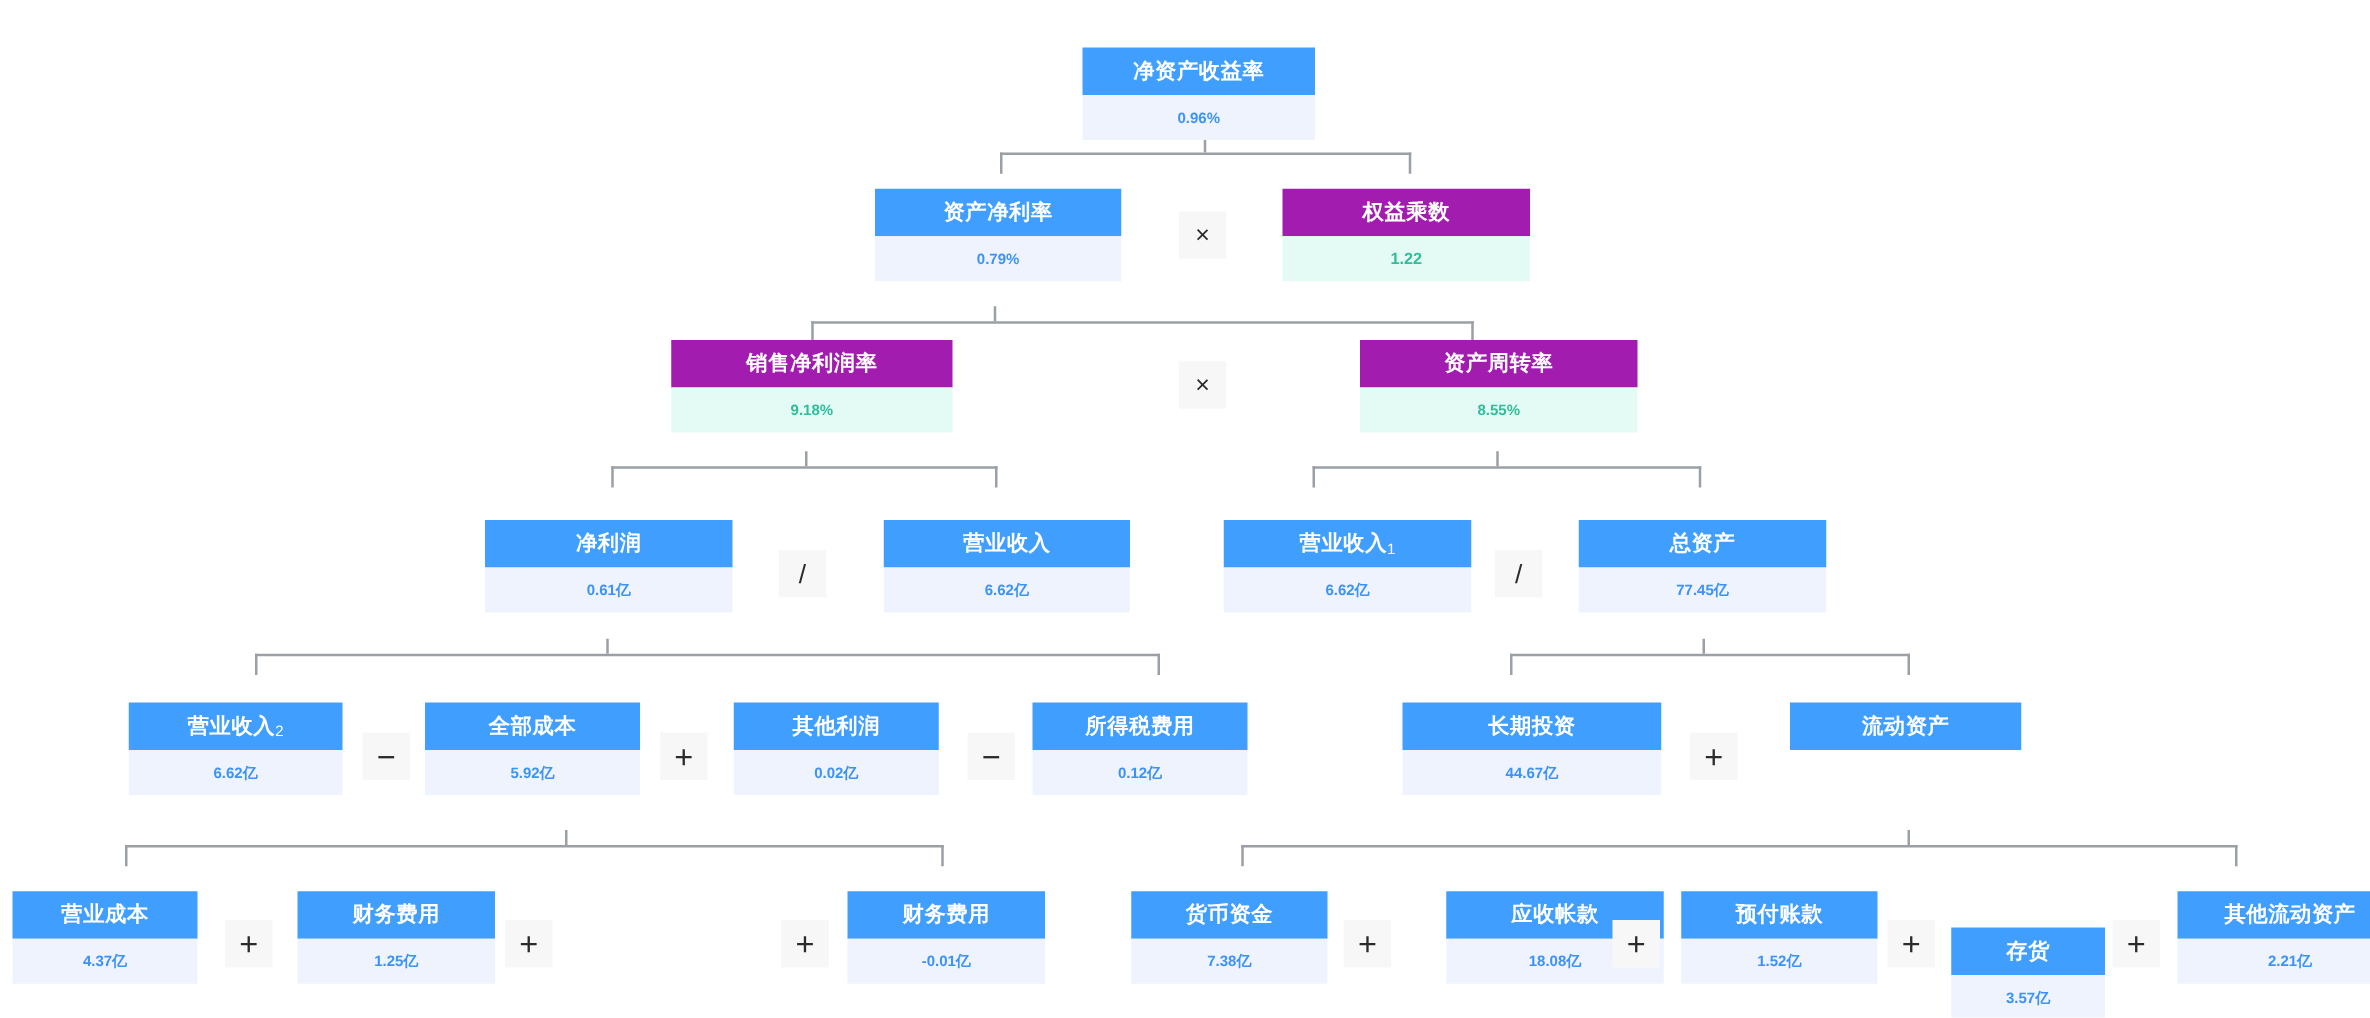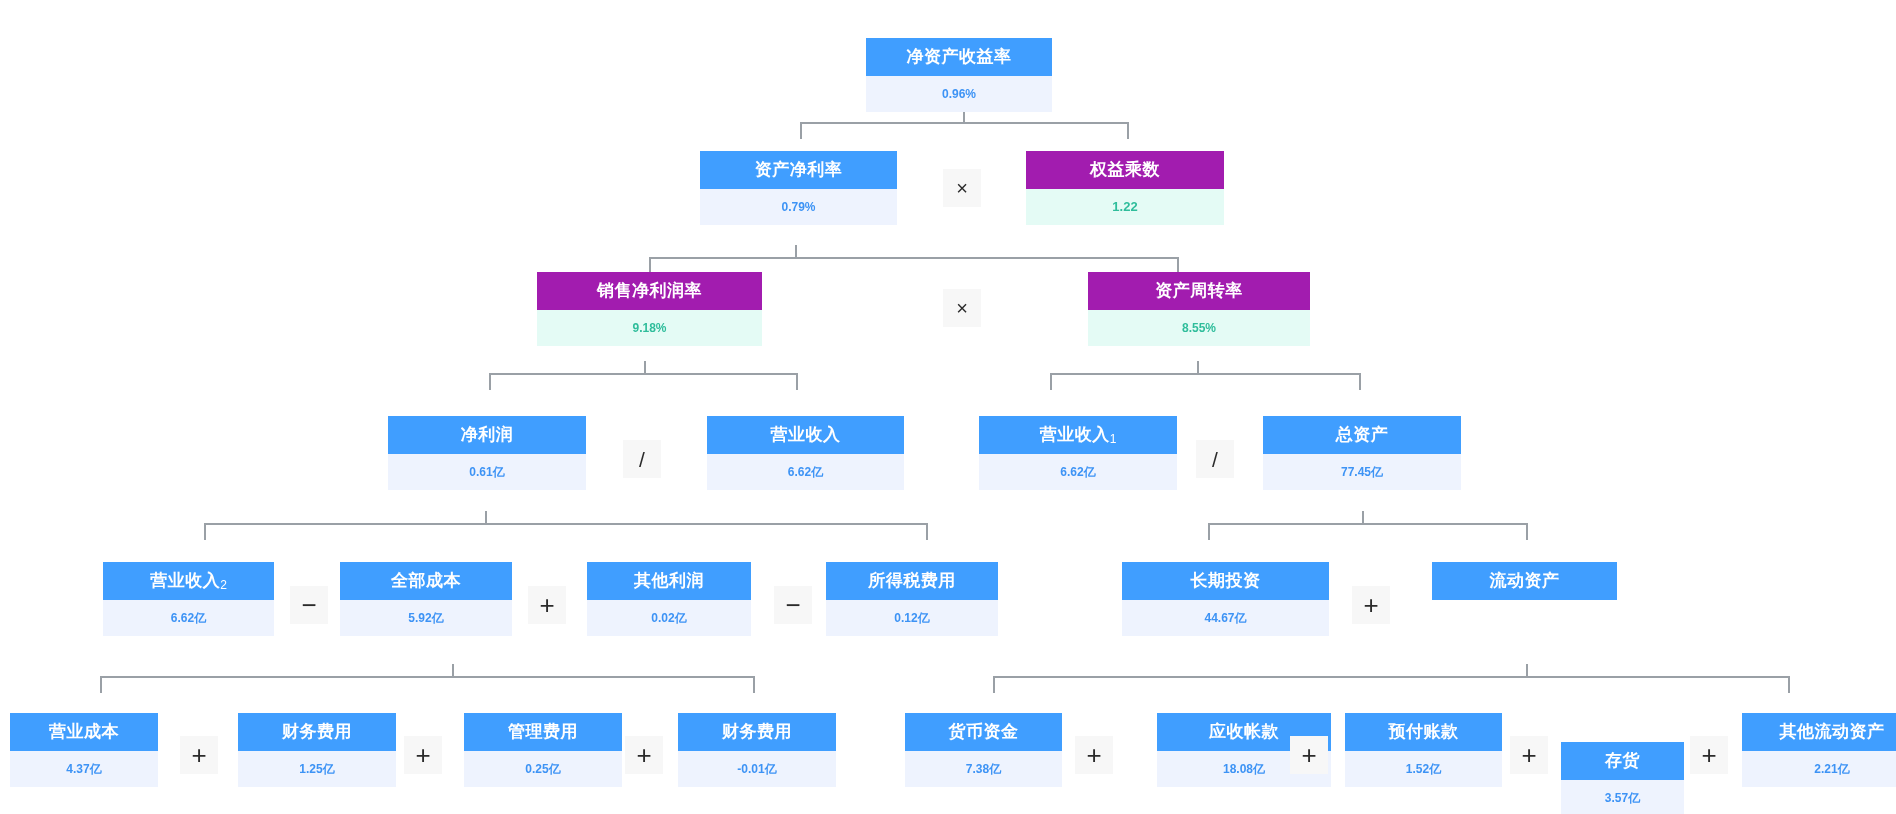--- a/index.html
+++ b/index.html
@@ -263,24 +263,20 @@
 
   <div class="op plus" style="left:180px; top:736px;">+</div>
 
   <div class="node blue" style="left:238px; top:713px; width:158px;">
     <div class="head">财务费用</div>
     <div class="val">1.25亿</div>
   </div>
 
   <div class="op plus" style="left:404px; top:736px;">+</div>
 
-  <div class="node blue" style="left:464px; top:713px; width:158px;">
-    <div class="head">管理费用</div>
-    <div class="val">0.25亿</div>
-  </div>
 
   <div class="op plus" style="left:625px; top:736px;">+</div>
 
   <div class="node blue" style="left:678px; top:713px; width:158px;">
     <div class="head">财务费用</div>
     <div class="val">-0.01亿</div>
   </div>
 
   <div class="node blue" style="left:905px; top:713px; width:157px;">
     <div class="head">货币资金</div>

